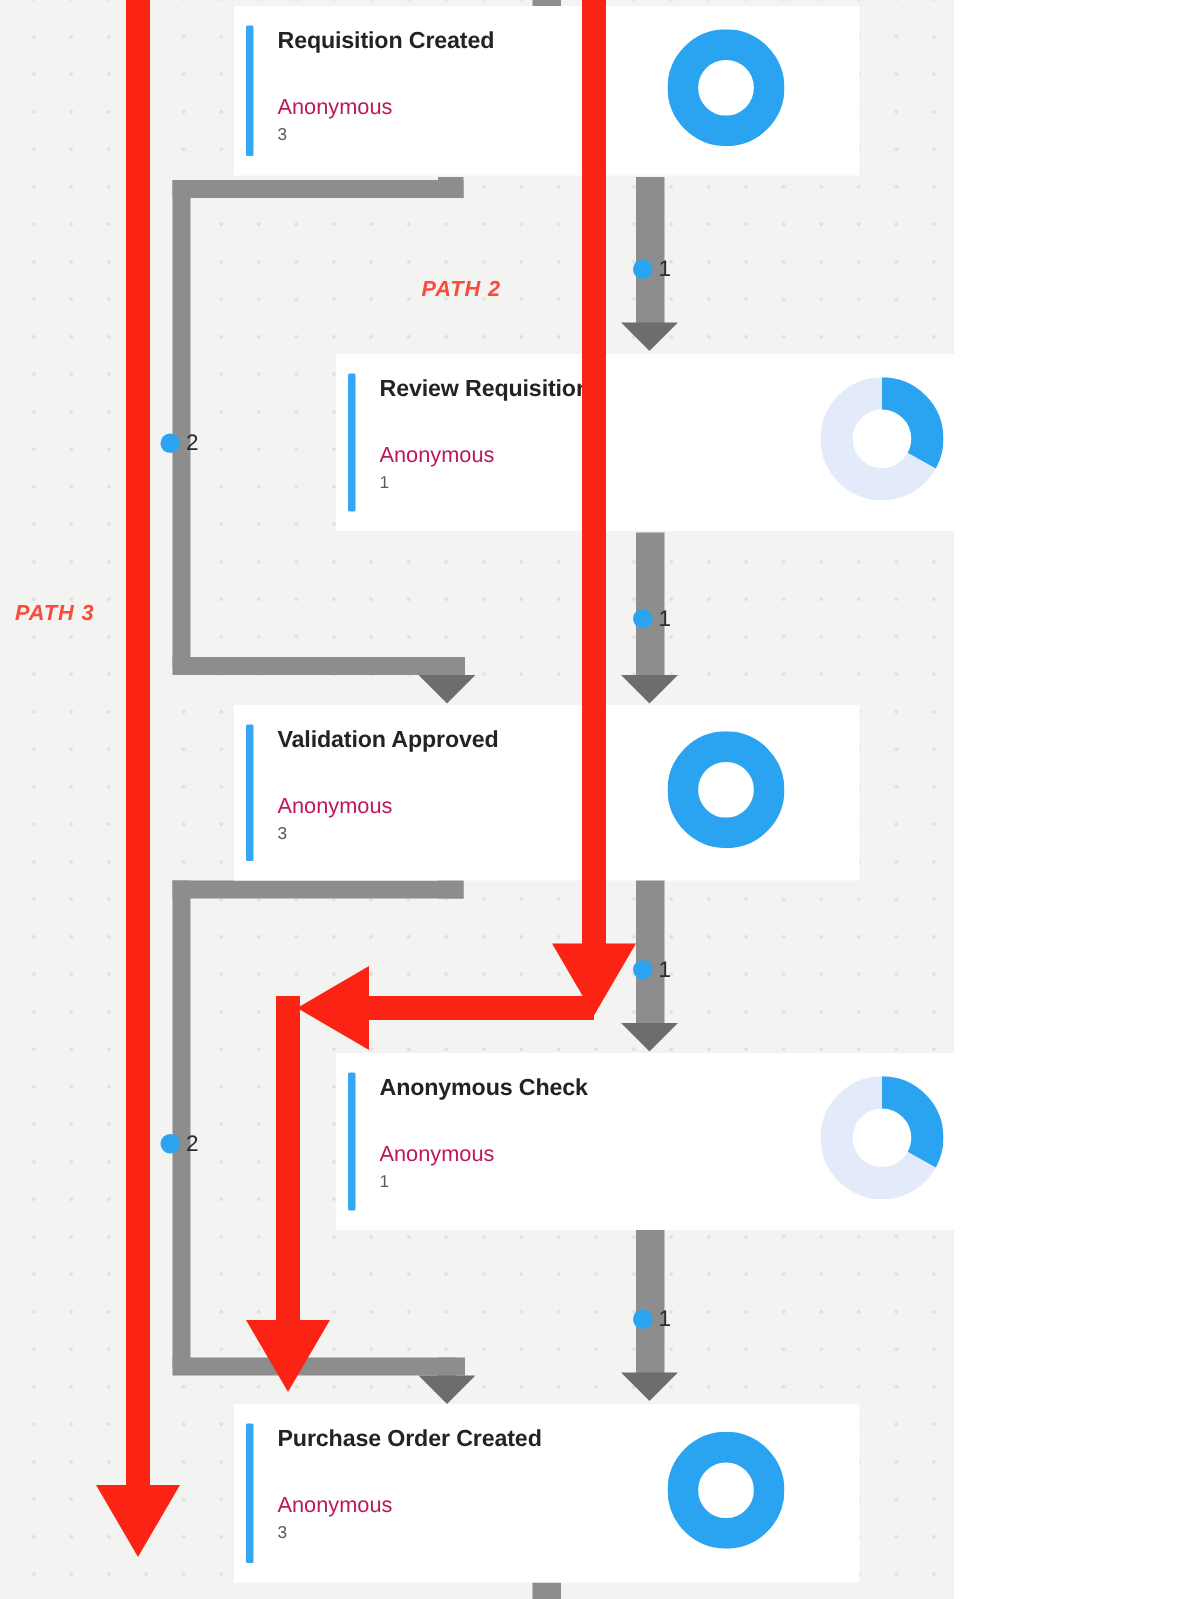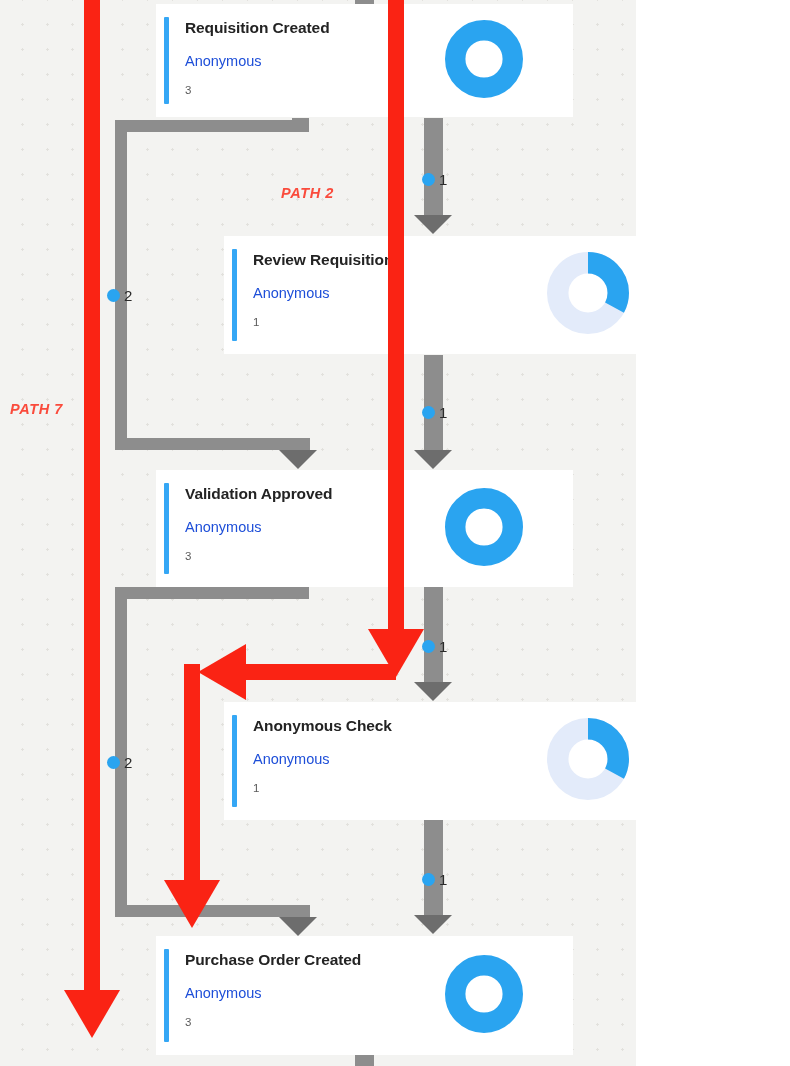--- a/index.html
+++ b/index.html
@@ -48,24 +48,24 @@
     top: 15px;
     font-size: 15.5px;
     font-weight: bold;
     color: #232323;
     letter-spacing: -0.1px;
     white-space: nowrap;
   }
   .card-sub {
     position: absolute;
     left: 29px;
-    top: 49px;
+    top: 60px;
     font-size: 14.5px;
     font-weight: normal;
-    color: #1d4ed8;
+    color: #be185d;
     white-space: nowrap;
   }
   .card-count {
     position: absolute;
     left: 29px;
     top: 80px;
     font-size: 11.5px;
     color: #5a5a5a;
     white-space: nowrap;
   }
@@ -287,17 +287,17 @@
     <div class="rarrow-down" style="left:368px; top:629px;"></div>
 
     <div class="rseg" style="left:218px; top:664px; width:178px; height:16px;"></div>
     <div class="rarrow-left" style="left:198px; top:644px;"></div>
 
     <div class="rseg" style="left:184px; top:664px; width:16px; height:222px;"></div>
     <div class="rarrow-down" style="left:164px; top:880px;"></div>
   </div>
 
   <div class="layer-ptext">
-    <span class="path-label" style="left:10px; top:401px;">PATH 7</span>
+    <span class="path-label" style="left:10px; top:401px;">PATH 3</span>
     <span class="path-label" style="left:281px; top:185px;">PATH 2</span>
   </div>
 
 </div>
 
 </body></html>

